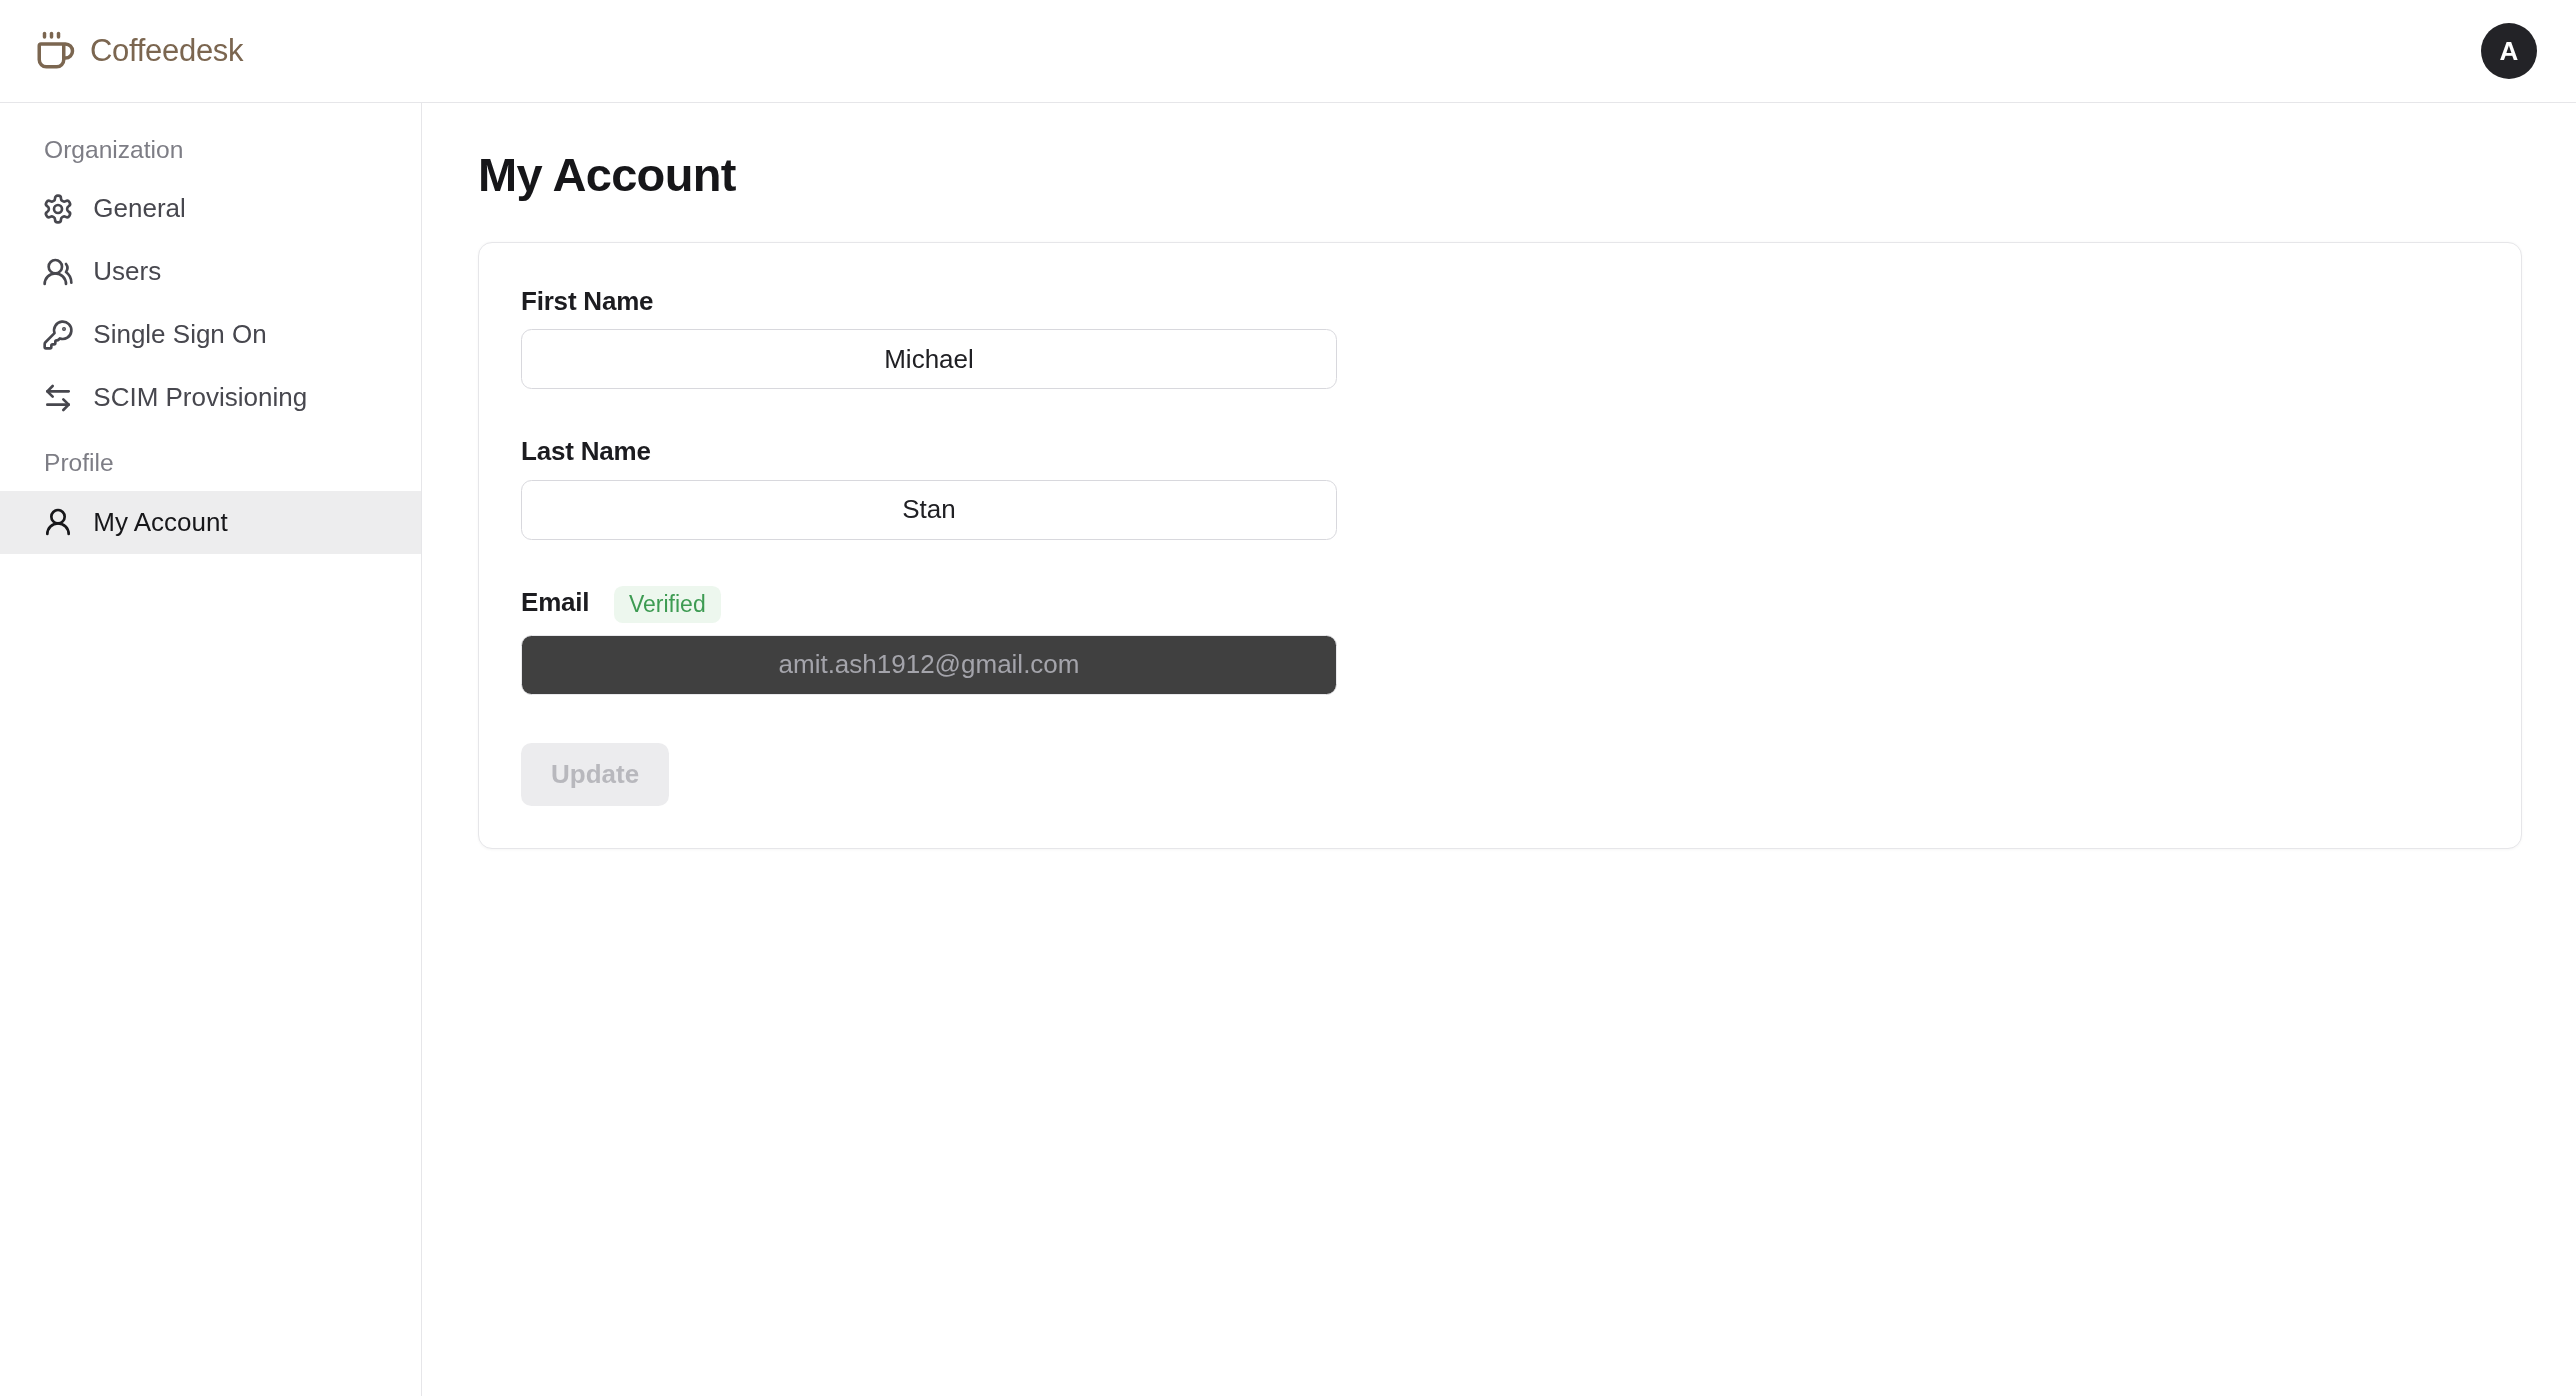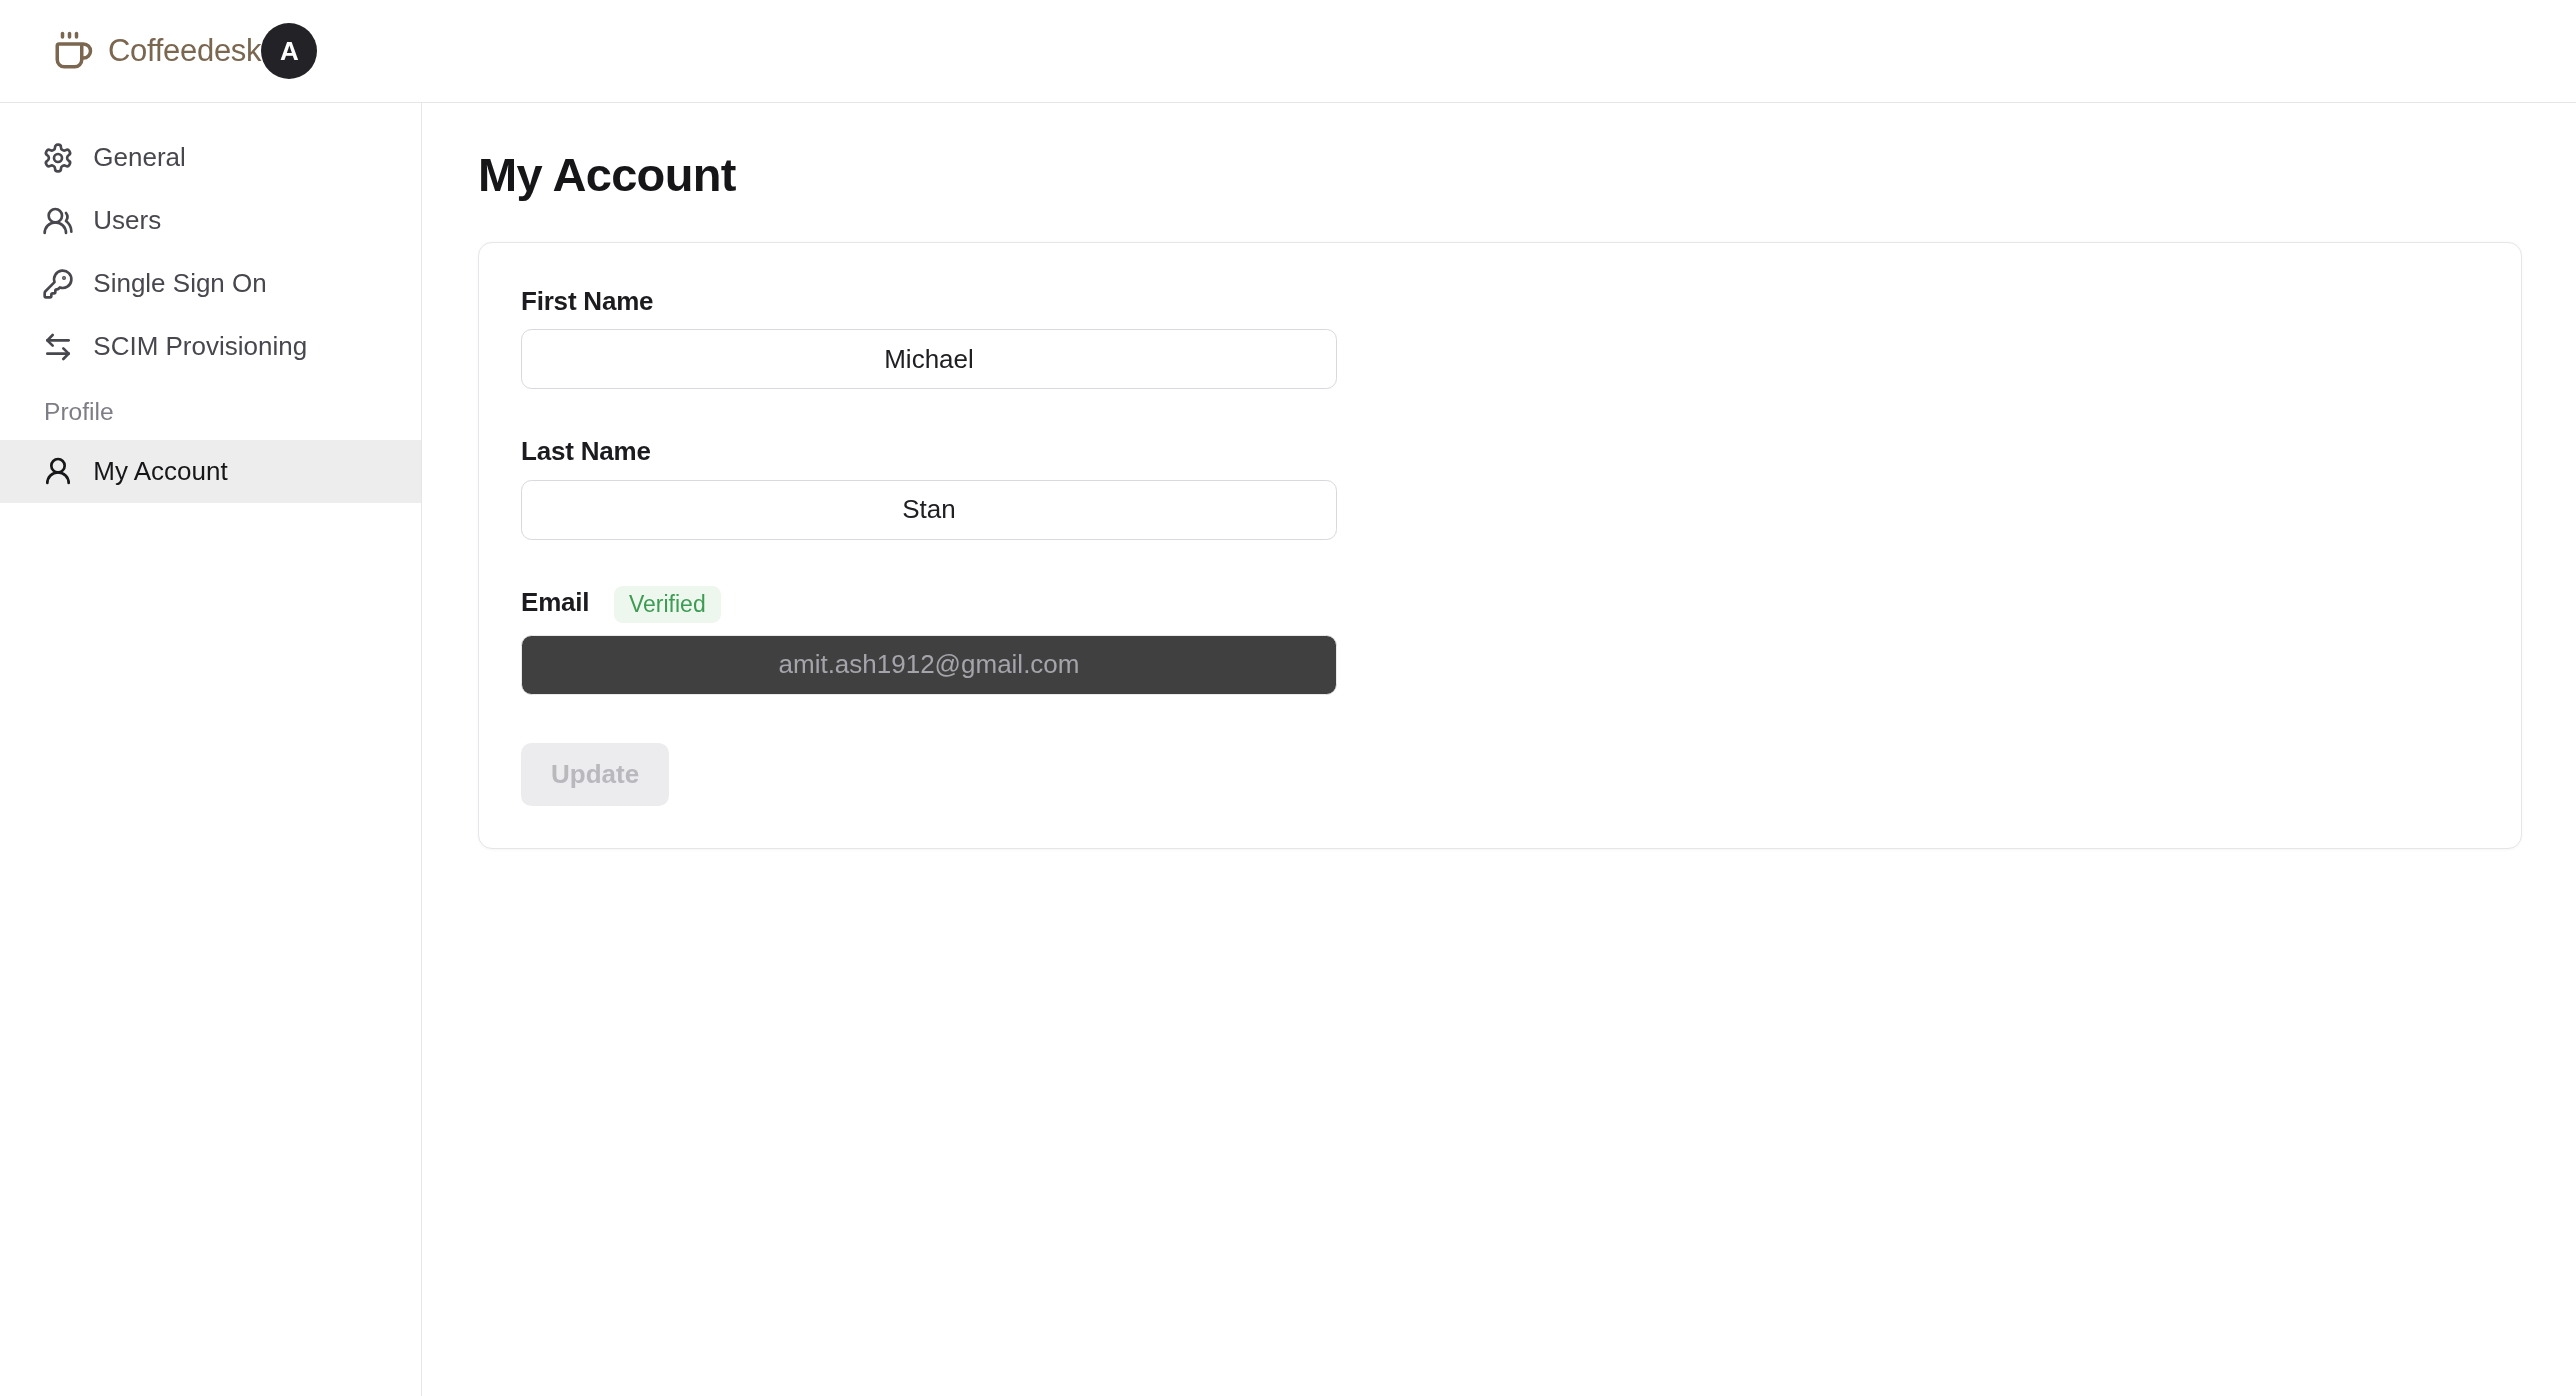--- a/index.html
+++ b/index.html
@@ -3,22 +3,22 @@
 <meta charset="utf-8">
 <style>
   * { margin: 0; padding: 0; box-sizing: border-box; }
   html, body { width: 2576px; height: 1397px; background: #ffffff; font-family: "Liberation Sans", sans-serif; }
   .app { width: 2576px; height: 1397px; overflow: hidden; display: flex; flex-direction: column; }
 
   
   .topbar {
     height: 103px; flex: 0 0 103px;
     border-bottom: 0.9px solid #e6e6e9;
-    display: flex; align-items: center; 
-    padding: 0 39px 0 52px;
+    display: flex; align-items: center; justify-content: space-between;
+    padding: 0 39px 0 34px;
   }
   .brand { display: flex; align-items: center; gap: 14px; cursor: pointer; }
   .brand-icon { width: 42px; height: 42px; display: inline-flex; color: #7b6650; }
   .brand-icon svg { width: 42px; height: 42px; }
   .brand-name { font-size: 31px; color: #7b6650; letter-spacing: -0.3px; }
   .avatar {
     width: 56px; height: 56px; border-radius: 50%;
     background: #232327; color: #ffffff;
     display: flex; align-items: center; justify-content: center;
     font-size: 26px; font-weight: 700; cursor: pointer;
@@ -117,20 +117,21 @@
         </svg>
       </span>
       <span class="brand-name">Coffeedesk</span>
     </div>
     <div class="avatar">A</div>
   </header>
 
   <div class="body-row">
 
     <nav class="sidebar">
+      <div class="section-label">Organization</div>
 
       <div class="nav-item">
         <span class="icon">
           <svg viewBox="0 0 24 24" fill="none" stroke="currentColor" stroke-width="2" stroke-linecap="round" stroke-linejoin="round">
             <path d="M12.22 2h-.44a2 2 0 0 0-2 2v.18a2 2 0 0 1-1 1.73l-.43.25a2 2 0 0 1-2 0l-.15-.08a2 2 0 0 0-2.73.73l-.22.38a2 2 0 0 0 .73 2.73l.15.1a2 2 0 0 1 1 1.72v.51a2 2 0 0 1-1 1.74l-.15.09a2 2 0 0 0-.73 2.73l.22.38a2 2 0 0 0 2.73.73l.15-.08a2 2 0 0 1 2 0l.43.25a2 2 0 0 1 1 1.73V20a2 2 0 0 0 2 2h.44a2 2 0 0 0 2-2v-.18a2 2 0 0 1 1-1.73l.43-.25a2 2 0 0 1 2 0l.15.08a2 2 0 0 0 2.73-.73l.22-.39a2 2 0 0 0-.73-2.73l-.15-.08a2 2 0 0 1-1-1.74v-.5a2 2 0 0 1 1-1.74l.15-.09a2 2 0 0 0 .73-2.73l-.22-.38a2 2 0 0 0-2.73-.73l-.15.08a2 2 0 0 1-2 0l-.43-.25a2 2 0 0 1-1-1.73V4a2 2 0 0 0-2-2z"></path>
             <circle cx="12" cy="12" r="3"></circle>
           </svg>
         </span>
         <span>General</span>
       </div>

